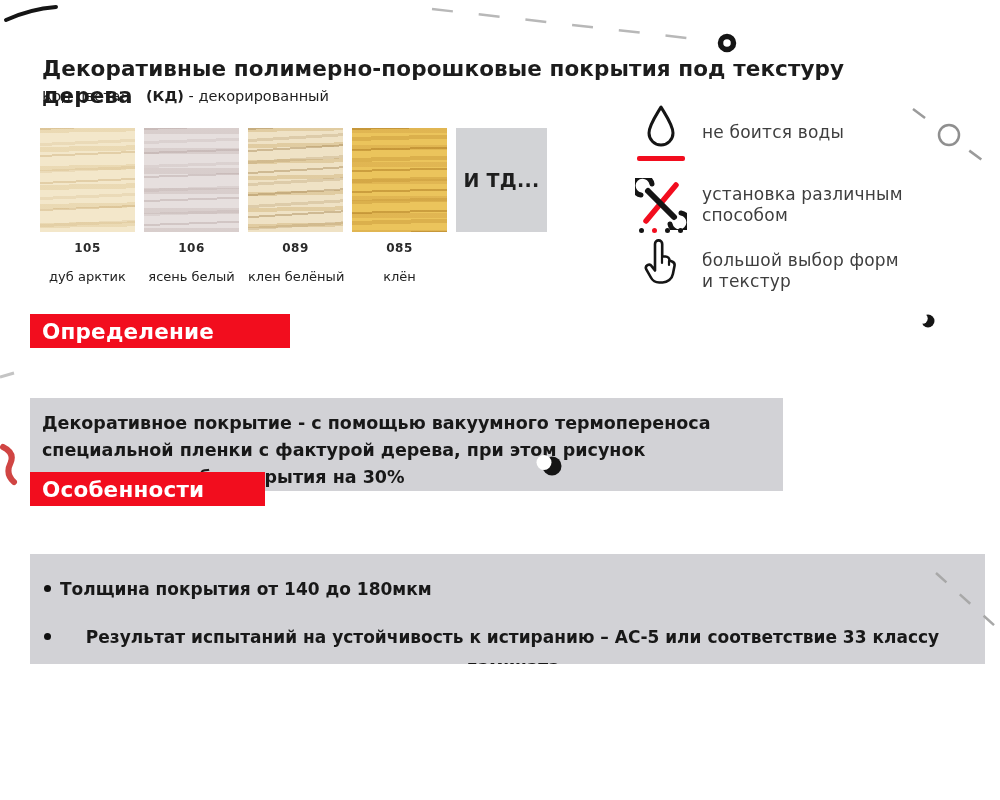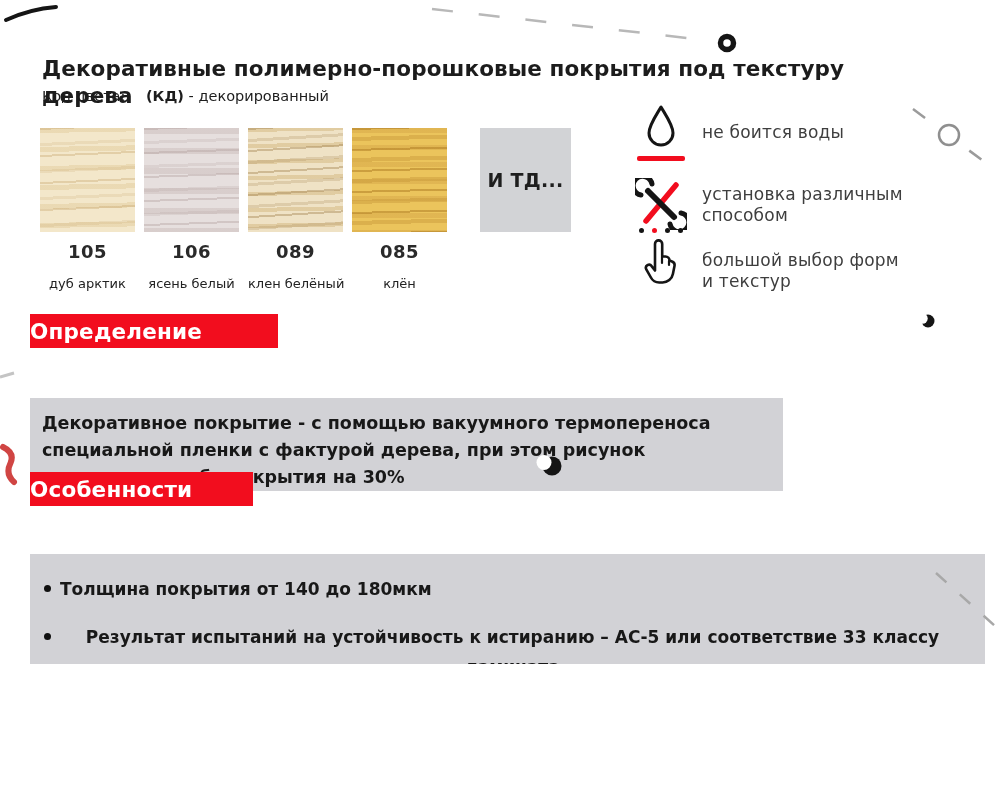--- a/index.html
+++ b/index.html
@@ -21,41 +21,41 @@
     repeating-linear-gradient(179deg, rgba(224,201,152,.45) 0 5px, transparent 5px 19px);}
   .sw-106{background-color:#e6dfde;background-image:
     repeating-linear-gradient(178deg, rgba(178,160,158,.4) 0 2px, transparent 2px 13px, rgba(178,160,158,.22) 13px 16px, transparent 16px 24px),
     repeating-linear-gradient(180deg, rgba(203,189,187,.5) 0 6px, transparent 6px 20px);}
   .sw-089{background-color:#efe2c5;background-image:
     repeating-linear-gradient(176.5deg, rgba(167,136,86,.45) 0 2px, transparent 2px 11px, rgba(167,136,86,.25) 11px 14px, transparent 14px 22px),
     repeating-linear-gradient(179deg, rgba(210,182,126,.5) 0 4px, transparent 4px 16px);}
   .sw-085{background-color:#ebc45c;background-image:
     repeating-linear-gradient(178.5deg, rgba(172,121,33,.5) 0 2px, transparent 2px 9px, rgba(195,146,53,.4) 9px 13px, transparent 13px 21px),
     repeating-linear-gradient(180deg, rgba(216,170,74,.55) 0 5px, transparent 5px 17px);}
-  .swatch-code{margin-top:9px;font-size:18px;font-weight:700;color:#2a2a2a;letter-spacing:.5px;}
+  .swatch-code{margin-top:9px;font-size:12px;font-weight:700;color:#2a2a2a;letter-spacing:.5px;}
   .swatch-name{margin-top:14px;font-size:13px;color:#222;white-space:nowrap;}
   .more-box{width:91px;height:104px;background:#d2d3d6;display:flex;align-items:center;justify-content:center;
-            font-size:19px;font-weight:600;color:#1e1e1e;letter-spacing:.3px;margin-left:24px;}
+            font-size:19px;font-weight:600;color:#1e1e1e;letter-spacing:.3px;}
 
   
   .benefit{position:absolute;left:632px;display:flex;align-items:flex-start;}
   .benefit .icon-col{width:58px;flex:none;display:flex;flex-direction:column;align-items:center;}
   .benefit .label{margin-left:12px;font-size:17px;color:#3e3e3e;line-height:1.25;width:205px;letter-spacing:.2px;}
   .b1{top:104px;}.b2{top:178px;}.b3{top:228px;}
   .b1 .label{margin-top:18px;}
   .b2 .label{margin-top:6px;}
   .b3 .label{margin-top:22px;}
   .drop-underline{width:48px;height:5px;border-radius:2px;background:#F20D1E;margin-top:2px;}
   .dots{display:flex;gap:8px;margin-bottom:3px;align-items:center;}
   .dot-i{width:5px;height:5px;border-radius:50%;background:#151515;}
   .dot-i.red{background:#F20D1E;}
 
   
   .sec-header{position:absolute;height:34px;background:#F20D1E;color:#fff;display:flex;align-items:center;
-              padding-left:0;font-size:21.5px;font-weight:700;letter-spacing:.2px;}
+              padding-left:12px;font-size:21.5px;font-weight:700;letter-spacing:.2px;}
   .h-def{left:30px;top:314px;width:248px;}
   .h-feat{left:30px;top:472px;width:223px;}
   .panel{position:absolute;background:#d2d2d6;color:#181818;margin-top:48px;}
   .p-def{left:30px;top:350px;width:753px;height:93px;padding:12px 0 0 12px;box-sizing:border-box;}
   .p-def .text{max-width:705px;font-size:17.5px;font-weight:700;line-height:27px;}
   .p-feat{left:30px;top:506px;width:955px;height:269px;padding:20px 0 0 12px;box-sizing:border-box;}
   .p-feat ul{list-style:none;margin:0;padding:0;text-align:center;}
   .p-feat li{display:flex;font-size:17px;font-weight:700;line-height:1.8;margin-bottom:17px;}
   .p-feat li .b-dot{width:7px;height:7px;border-radius:50%;background:#111;margin:11px 9px 0 2px;flex:none;}
   .p-feat li:nth-child(2) .li-text{max-width:905px;}

